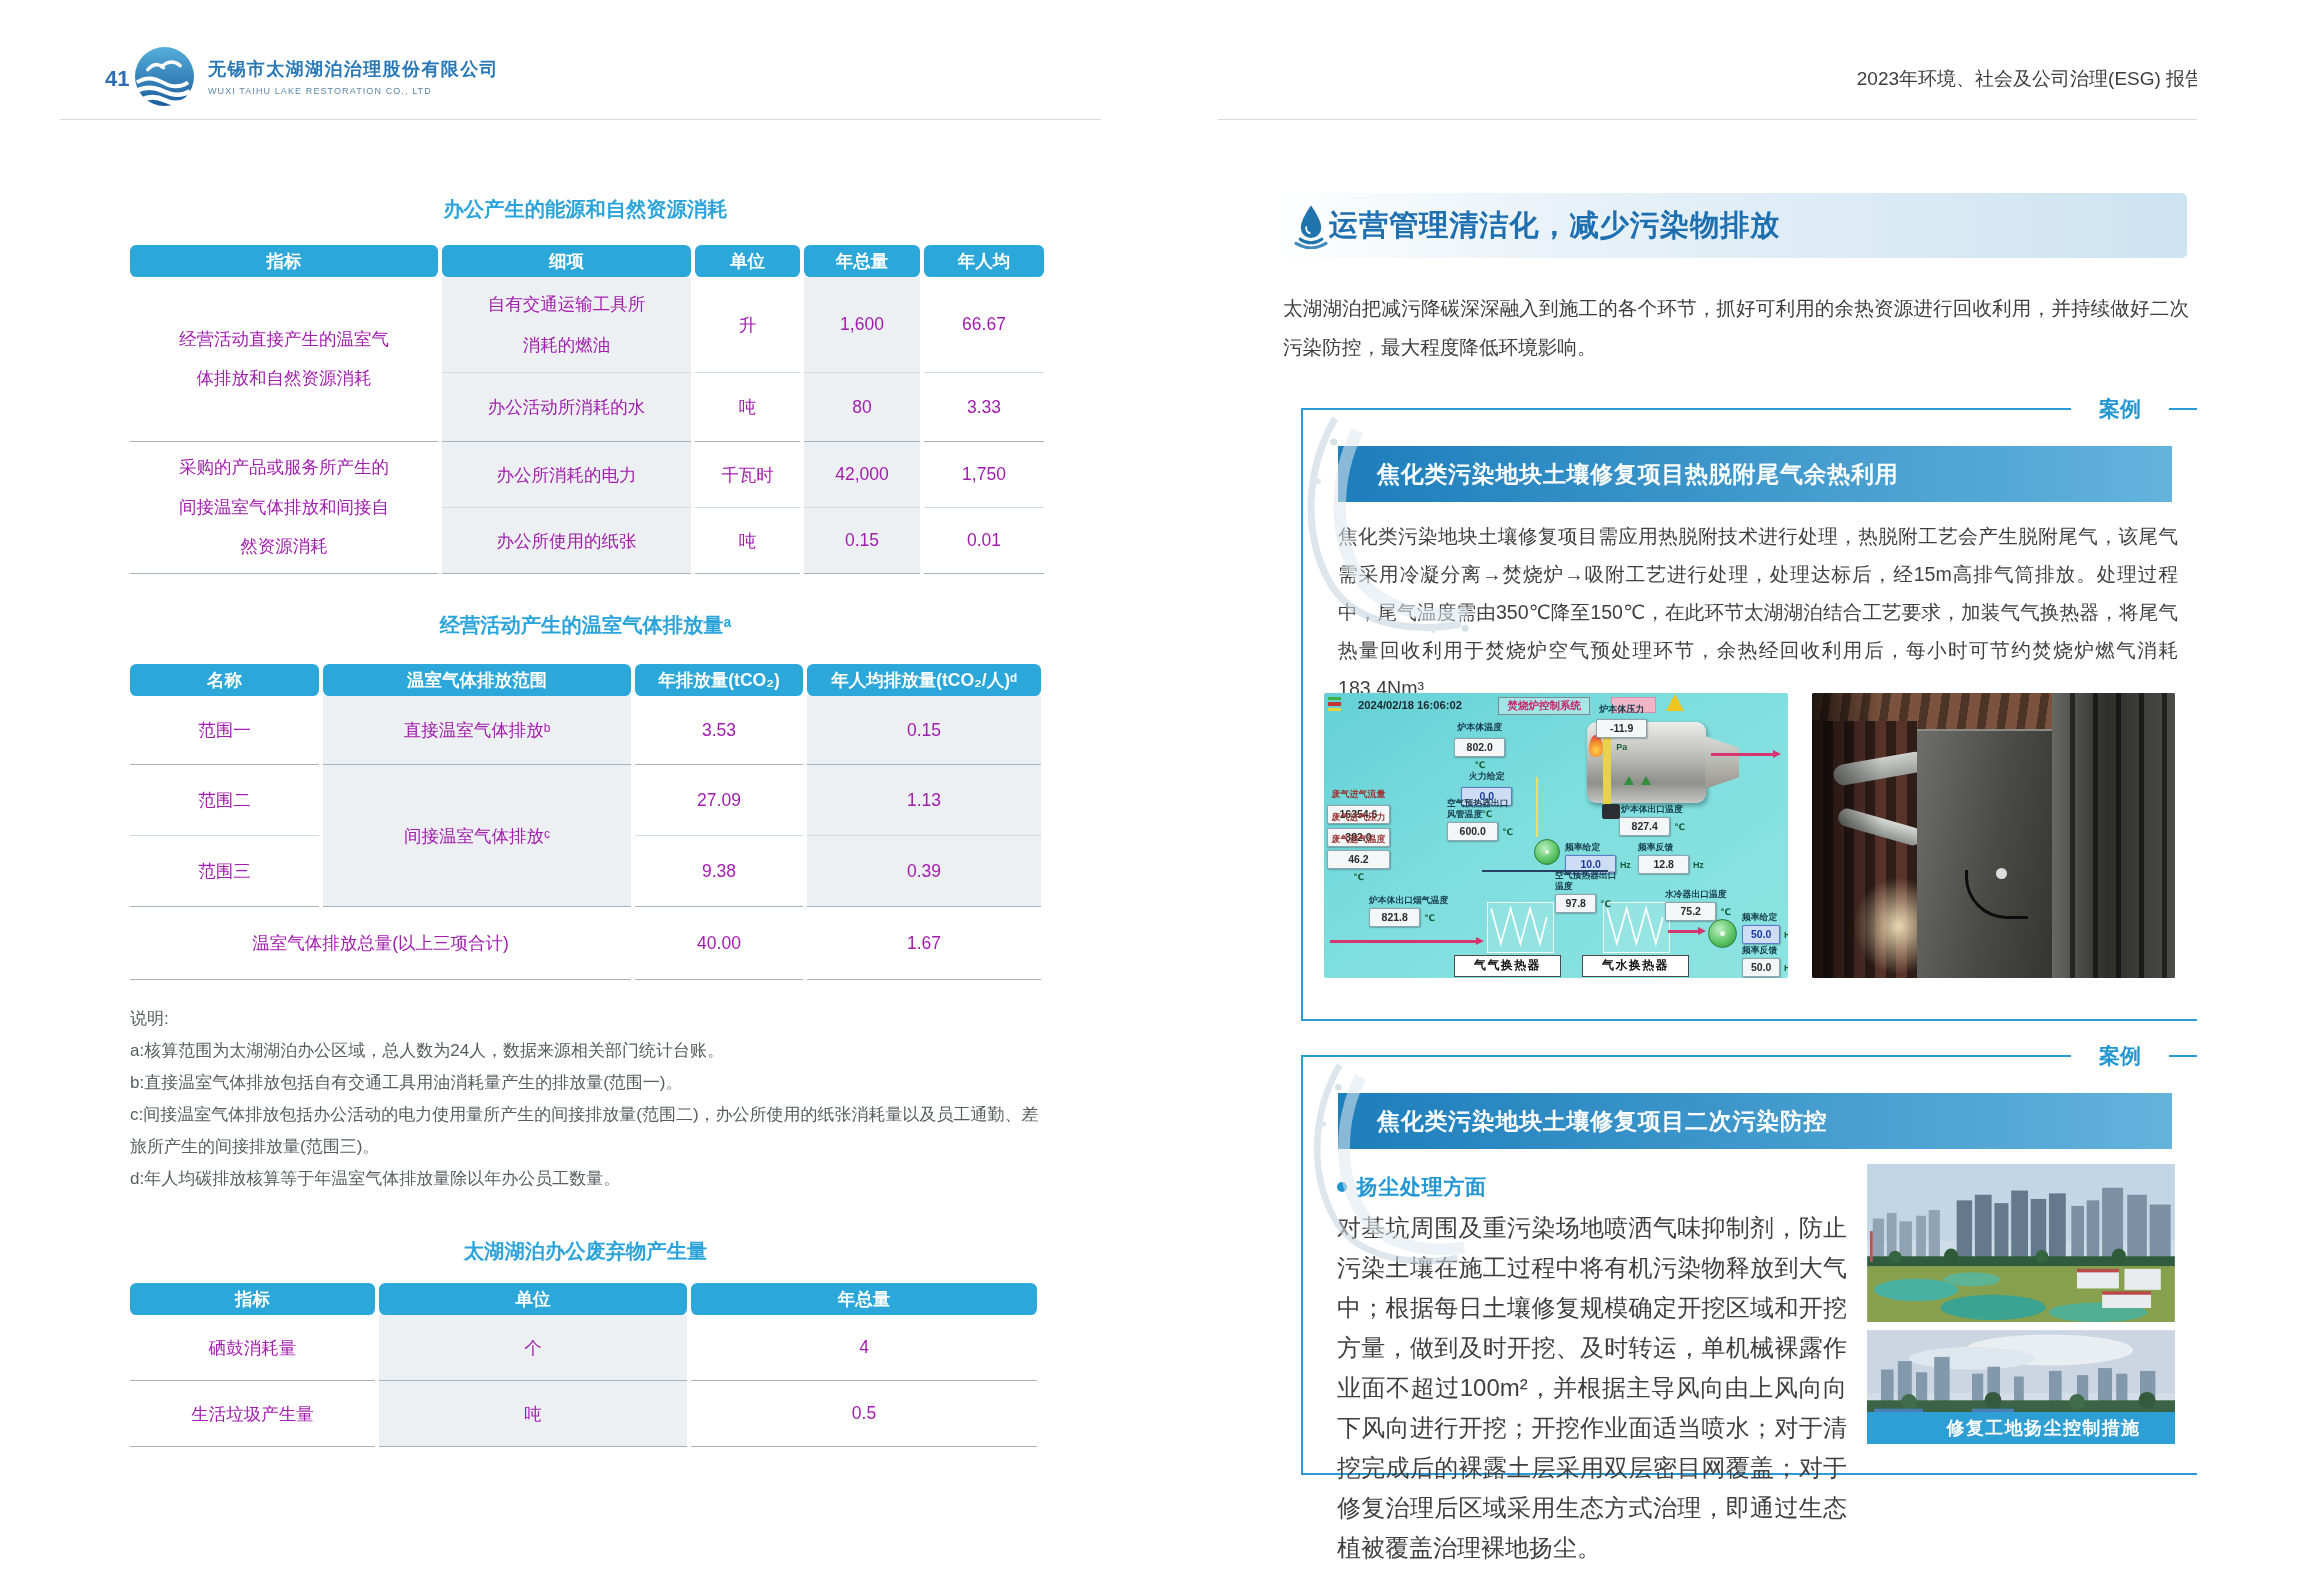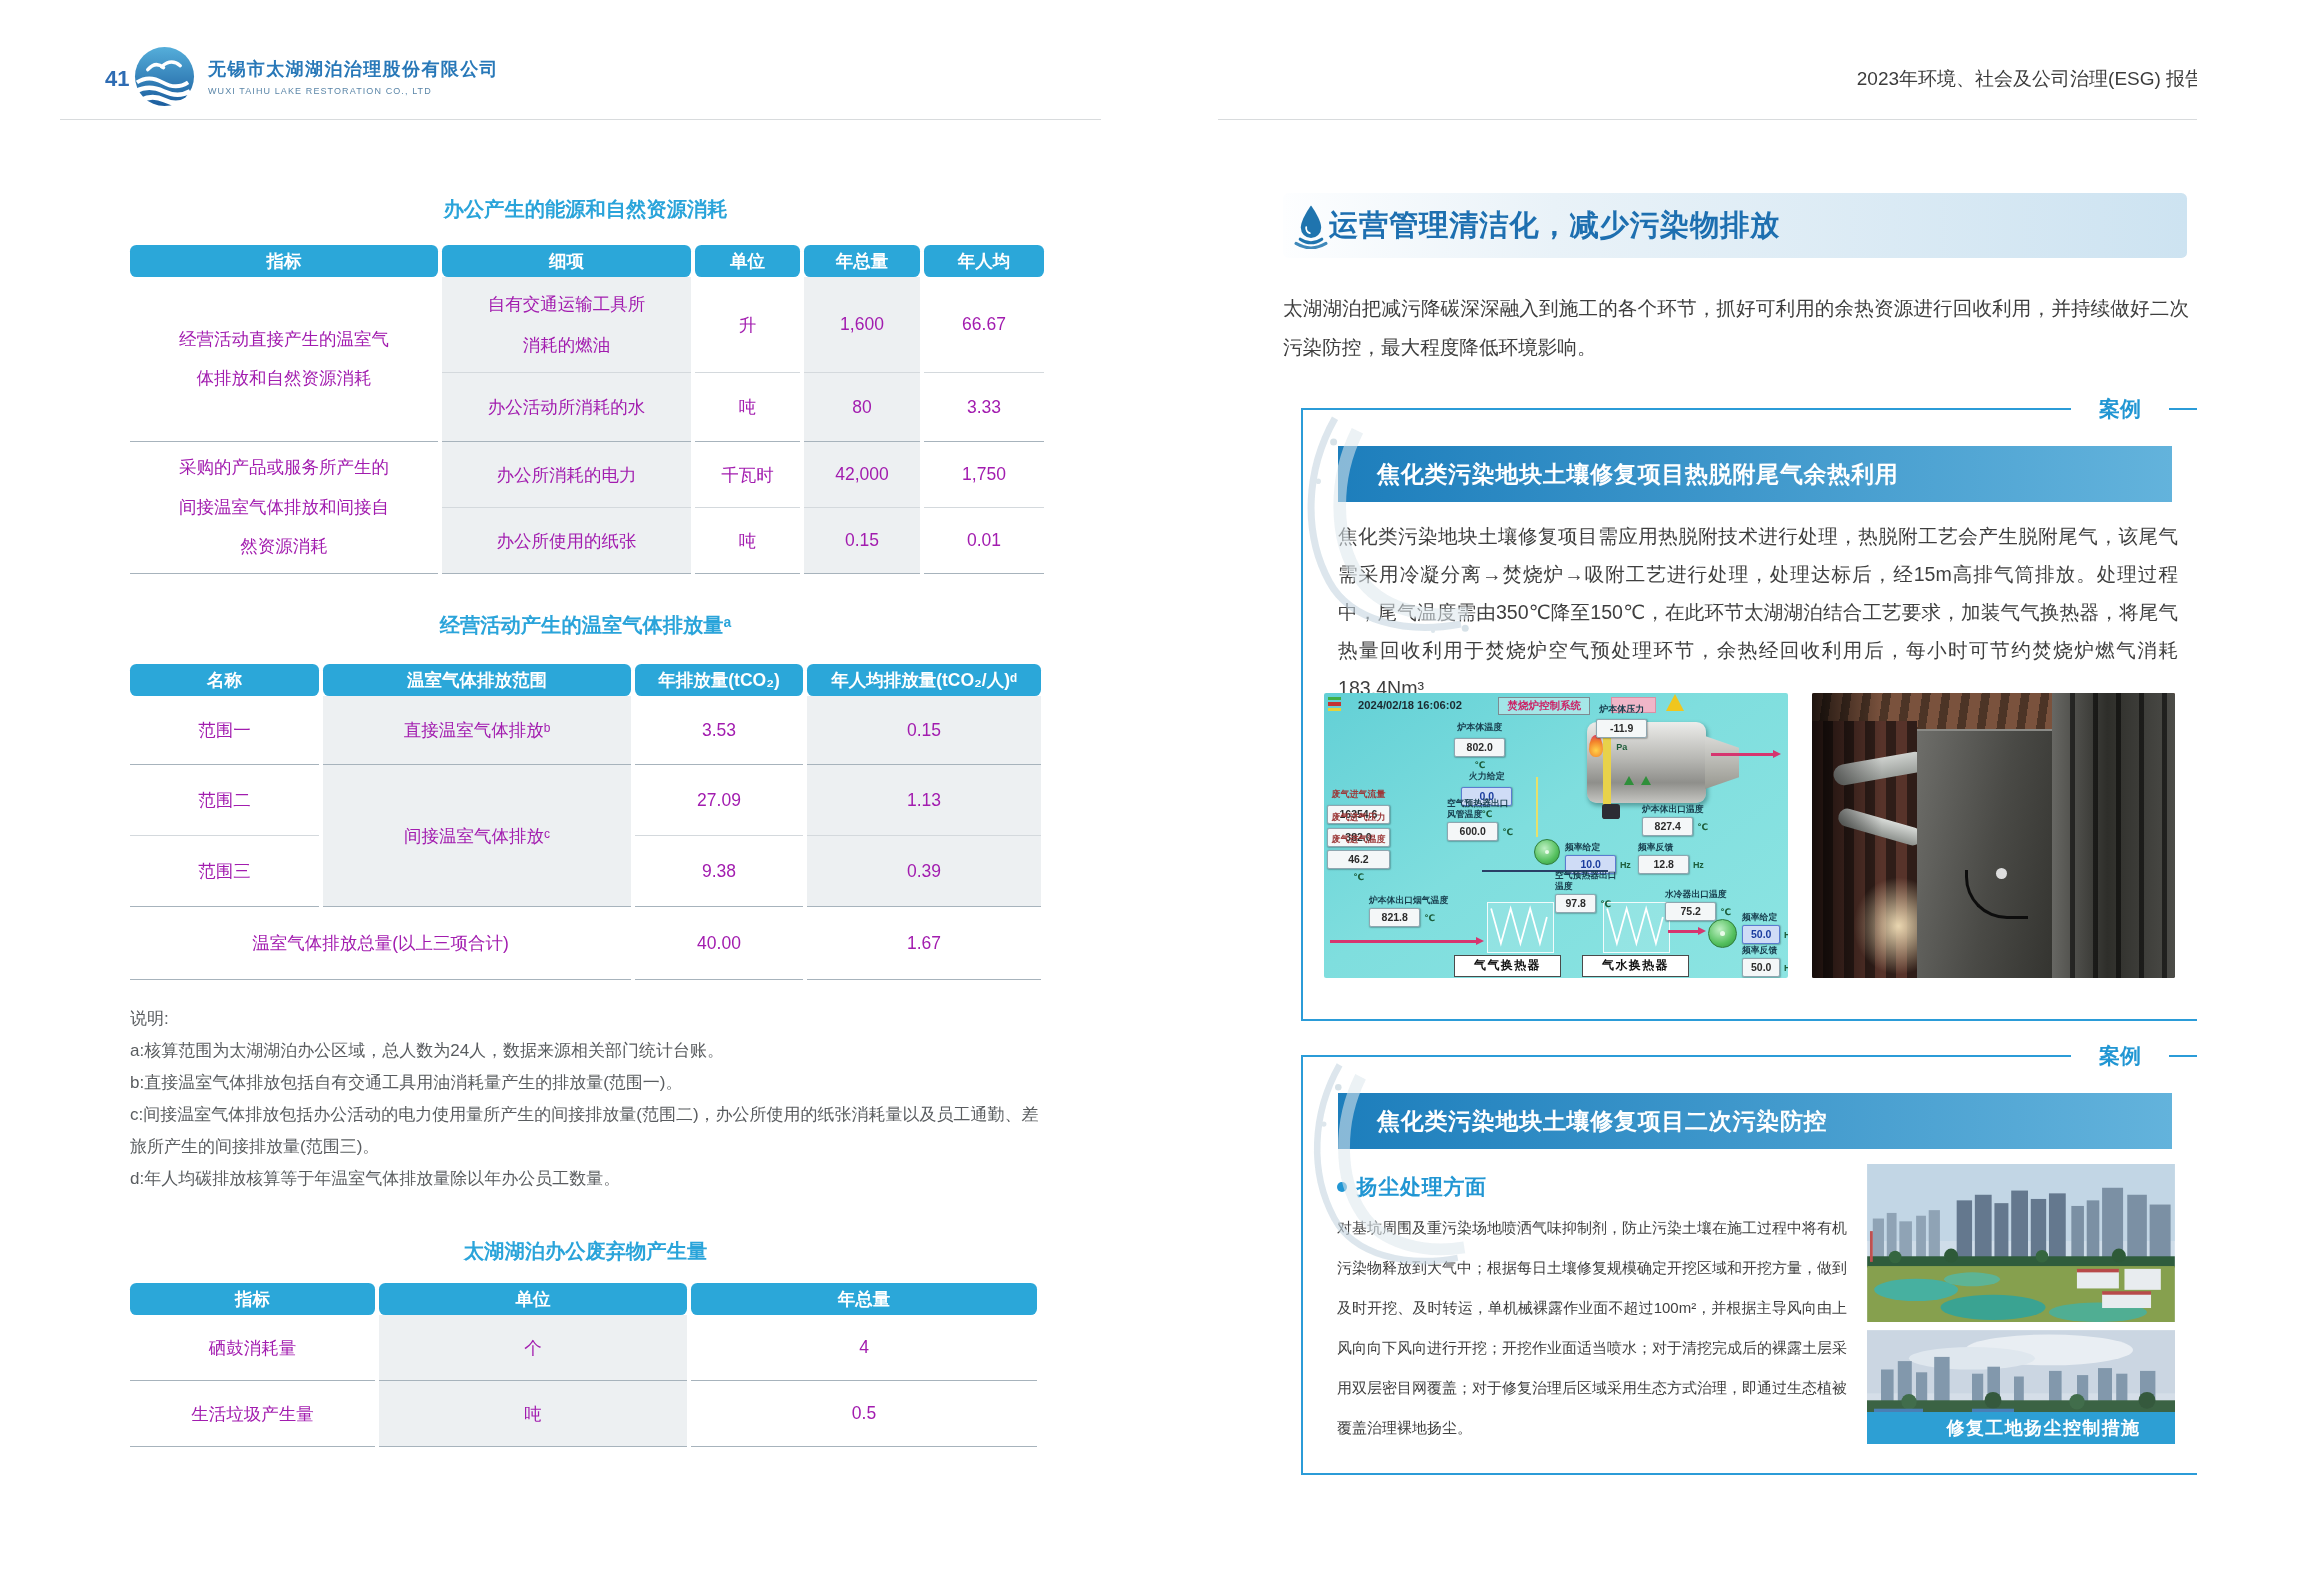--- a/index.html
+++ b/index.html
@@ -59,21 +59,21 @@
               padding-left:39px;box-sizing:border-box;letter-spacing:0.7px;}
   .case1 .case-title{top:36px;}
   .case2 .case-title{top:36px;}
   .splash{position:absolute;left:-9.8px;top:4.2px;z-index:3;opacity:.8;filter:blur(0.4px);}
   .case-body{position:absolute;left:35px;top:107px;width:840px;margin:0;
              font-size:19.6px;color:#3f3f3f;line-height:38px;text-align:justify;}
   .bullet{position:absolute;left:34px;top:116px;display:flex;align-items:center;gap:9.8px;}
   .bullet .dot{width:9.8px;height:9.8px;border-radius:50%;background:#2196d3;}
   .bullet .btxt{font-size:21px;font-weight:bold;color:#2196d3;letter-spacing:0.7px;}
   .case-body2{position:absolute;left:34px;top:151px;width:510px;margin:0;
-              font-size:15px;color:#3f3f3f;line-height:40px;text-align:justify;}
+              font-size:24px;color:#3f3f3f;line-height:40px;text-align:justify;}
 
   
   .c2img{position:absolute;left:564px;width:308px;overflow:hidden;}
   .c2img1{top:107px;height:158px;}
   .c2img2{top:273px;height:114px;}
   .img-cap{position:absolute;left:0;right:0;bottom:0;height:32px;background:#2d9fd4;color:#fff;
            font-size:18px;font-weight:bold;display:flex;align-items:center;justify-content:center;
            letter-spacing:1.4px;z-index:2;padding-left:45px;}
 
   
@@ -402,21 +402,21 @@
         <span class="ru">Hz</span>
           </span>
       </div>
       <div class="col" style="left:314px;top:149px;">
         <span class="lbl2">频率反馈</span>
         <span class="valrow">
             <span class="rv">12.8</span>
         <span class="ru">Hz</span>
           </span>
       </div>
-      <div class="col" style="left:318px;top:111px;">
+      <div class="col" style="left:295px;top:111px;align-items:center;">
         <span class="lbl2">炉本体出口温度</span>
         <span class="valrow">
             <span class="rv">827.4</span>
         <span class="ru">℃</span>
           </span>
       </div>
       <div class="pline" style="left:387px;top:60px;width:63px;"></div>
       <div class="garr" style="left:300px;top:83px;"></div>
       <div class="garr" style="left:317px;top:83px;"></div>
       <div class="yline" style="left:212px;top:84px;height:60px;"></div>

